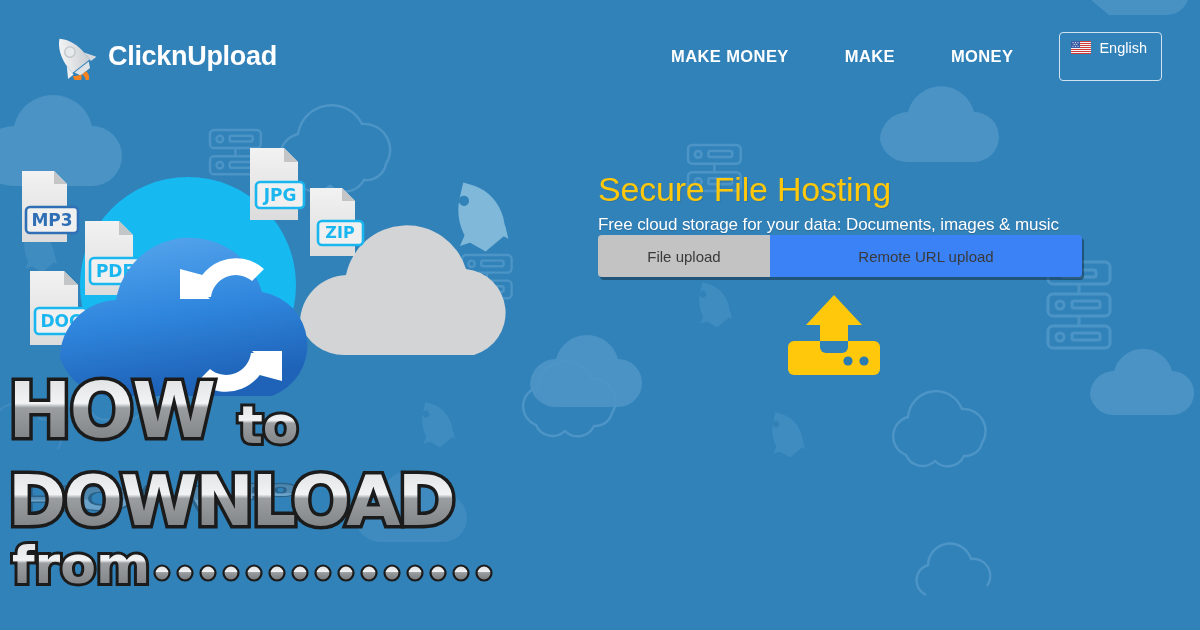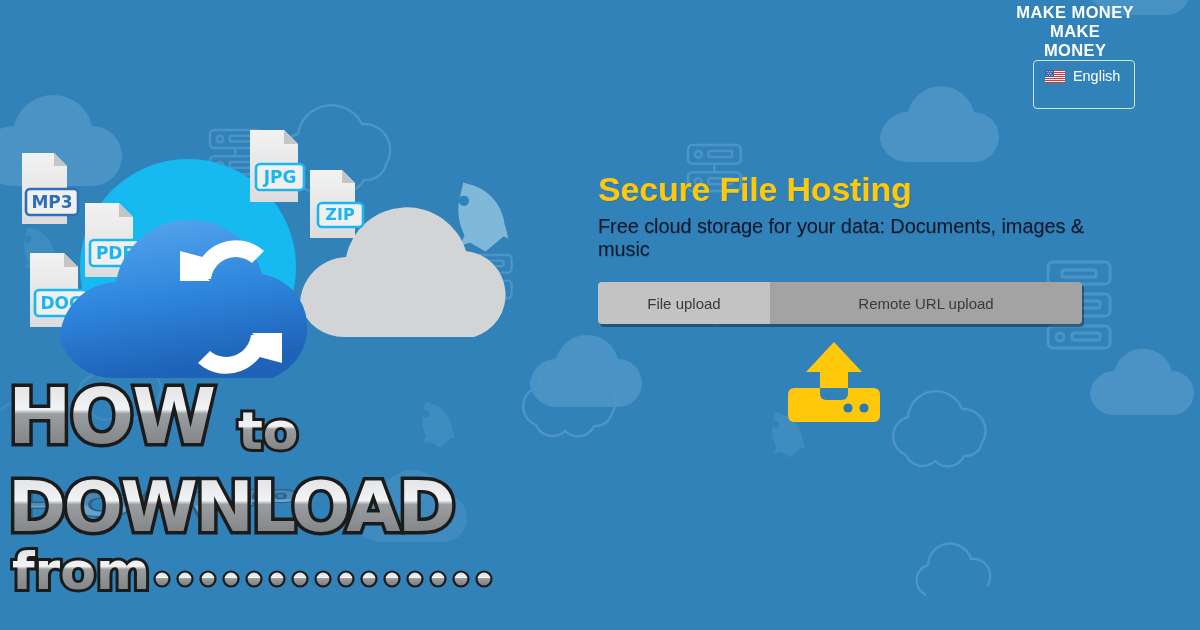--- a/index.html
+++ b/index.html
@@ -16,65 +16,65 @@
   
   #site-header {
     position:absolute; top:0; left:0; width:1200px; height:112px;
     display:flex; align-items:center; z-index:40;
   }
   #brand { display:flex; align-items:center; margin-left:46px; }
   #brand-name {
     color:#fff; font-size:27px; font-weight:bold; letter-spacing:-.3px; margin-left:8px;
   }
   #main-nav {
-    margin-left:auto; margin-right:38px; display:flex; align-items:center; gap:0;flex-direction:column;
+    margin-left:auto; margin-right:38px; display:flex; align-items:center; gap:0;
   }
   .nav-link {
     color:#fff; font-size:16.5px; font-weight:bold; letter-spacing:.4px;
     text-decoration:none; padding:0 28px; white-space:nowrap; cursor:pointer;
   }
   #language-button {
     display:flex; align-items:center; gap:8px;
     border:1px solid #cfe2f0; border-radius:4px;
     padding:7px 14px 24px 11px; margin-left:18px; cursor:pointer;
   }
   #language-label { color:#fff; font-size:14.5px; }
   .flag { width:20px; height:13px; display:block; }
 
   
-  #illustration { position:absolute; left:0; top:75px; width:560px; height:340px; z-index:10; }
+  #illustration { position:absolute; left:0; top:93px; width:560px; height:340px; z-index:10; }
 
   
   #hero-panel { position:absolute; left:598px; top:170px; width:500px; z-index:30; }
   #hero-title {
-    color:#ffc80a; font-size:34px; font-weight:bold; letter-spacing:-.2px;
+    color:#ffc80a; font-size:34px; font-weight:normal; letter-spacing:-.2px;
     text-shadow:1px 1px 0 rgba(0,0,0,.10);
   }
   #hero-subtitle {
-    color:#0f172a; font-size:20px; margin-top:6px; letter-spacing:-.1px;
+    color:#ffffff; font-size:17px; margin-top:6px; letter-spacing:-.1px;
     text-shadow:0 1px 1px rgba(0,0,0,.18);
   }
   #upload-tabs {
-    margin-top:21px; width:484px; height:42px; display:flex;
+    width:484px; height:42px; display:flex;
     border-radius:4px; overflow:hidden;
     box-shadow:2px 3px 0 rgba(0,0,0,.35);
   }
   .upload-tab {
     display:flex; align-items:center; justify-content:center;
     font-size:15px; color:#3a3a3a; cursor:pointer; height:100%;
   }
   .upload-tab.active { background:#c3c3c3; width:172px; }
-  .upload-tab.inactive { background:#a3a3a3; flex:1; }
+  .upload-tab.inactive { background:#3b82f6; flex:1; }
   #upload-drop-icon {
     margin-top:16px; margin-left:190px; width:92px; height:82px;
   }
 
   
   #headline-overlay {
-    position:absolute; left:0; bottom:9px; width:520px; height:250px; z-index:35;
+    position:absolute; left:0; bottom:15px; width:520px; height:250px; z-index:35;
   }
   .chrome-text {
     font-weight:bold; font-family:"DejaVu Sans", sans-serif;
     fill:url(#silverGrad); stroke:#1b1b1b; paint-order:stroke fill;
   }
   .dot-sep { fill:url(#silverGrad); stroke:#1b1b1b; stroke-width:2.2; }
 </style>
 </head>
 <body>
 
@@ -171,20 +171,40 @@
         <line x1="31" y1="22" x2="31" y2="32"></line>
         <rect x="0" y="32" width="62" height="22" rx="5"></rect>
         <circle cx="12" cy="43" r="4"></circle>
           <rect x="24" y="39" width="28" height="7" rx="2"></rect>
       </g>
     </g>
   </svg>
 </div>
 
 <header id="site-header">
+  <div id="brand">
+    <svg width="54" height="48" viewBox="0 0 54 48">
+      <defs>
+        <linearGradient id="rkGrad" x1="0" y1="0" x2="1" y2="1">
+          <stop offset="0" stop-color="#ffffff"></stop>
+            <stop offset="1" stop-color="#c9cdd1"></stop>
+        </linearGradient>
+      </defs>
+      <g transform="rotate(-38 27 24)">
+        <path d="M27 2 c7 6 11 17 11 27 l0 8 l-22 0 l0-8 c0-10 4-21 11-27z" fill="url(#rkGrad)"></path>
+        <path d="M16 28 l-7 11 l7 0 z" fill="#eceef0"></path>
+        <path d="M38 28 l7 11 l-7 0 z" fill="#d4d8dc"></path>
+        <circle cx="27" cy="19" r="5.2" fill="#e7eaed" stroke="#c3c8cc" stroke-width="1.4"></circle>
+        <path d="M18 38 l18 0 l-3 6 l-12 0z" fill="#dfe3e6"></path>
+        <path d="M22 44 c-3 6-10 7-14 4 c5-1 6-4 6-8z" fill="#f58220"></path>
+        <path d="M28 44 c1 6-3 10-9 10 c4-3 5-6 4-10z" fill="#f58220"></path>
+      </g>
+    </svg>
+    <span id="brand-name">ClicknUpload</span>
+  </div>
 
   <nav id="main-nav">
     <a class="nav-link">MAKE MONEY</a>
     <a class="nav-link">MAKE</a>
     <a class="nav-link">MONEY</a>
 
     <div id="language-button">
       <svg class="flag" viewBox="0 0 20 13">
         <rect width="20" height="13" fill="#f4f4f4"></rect>
         <g fill="#cf3b3b">

